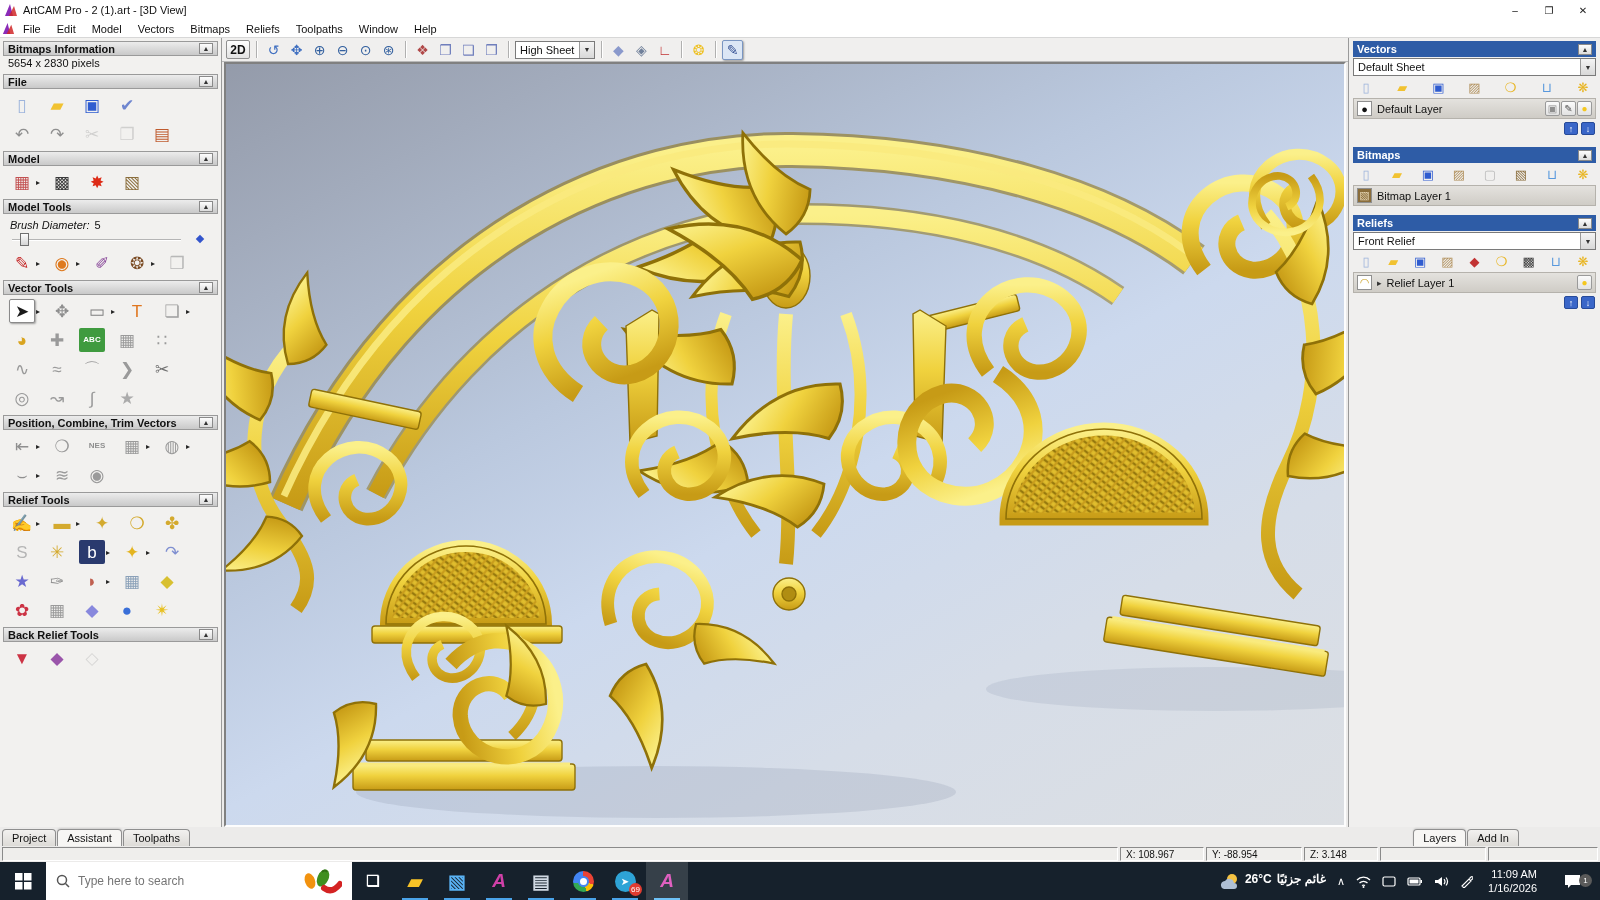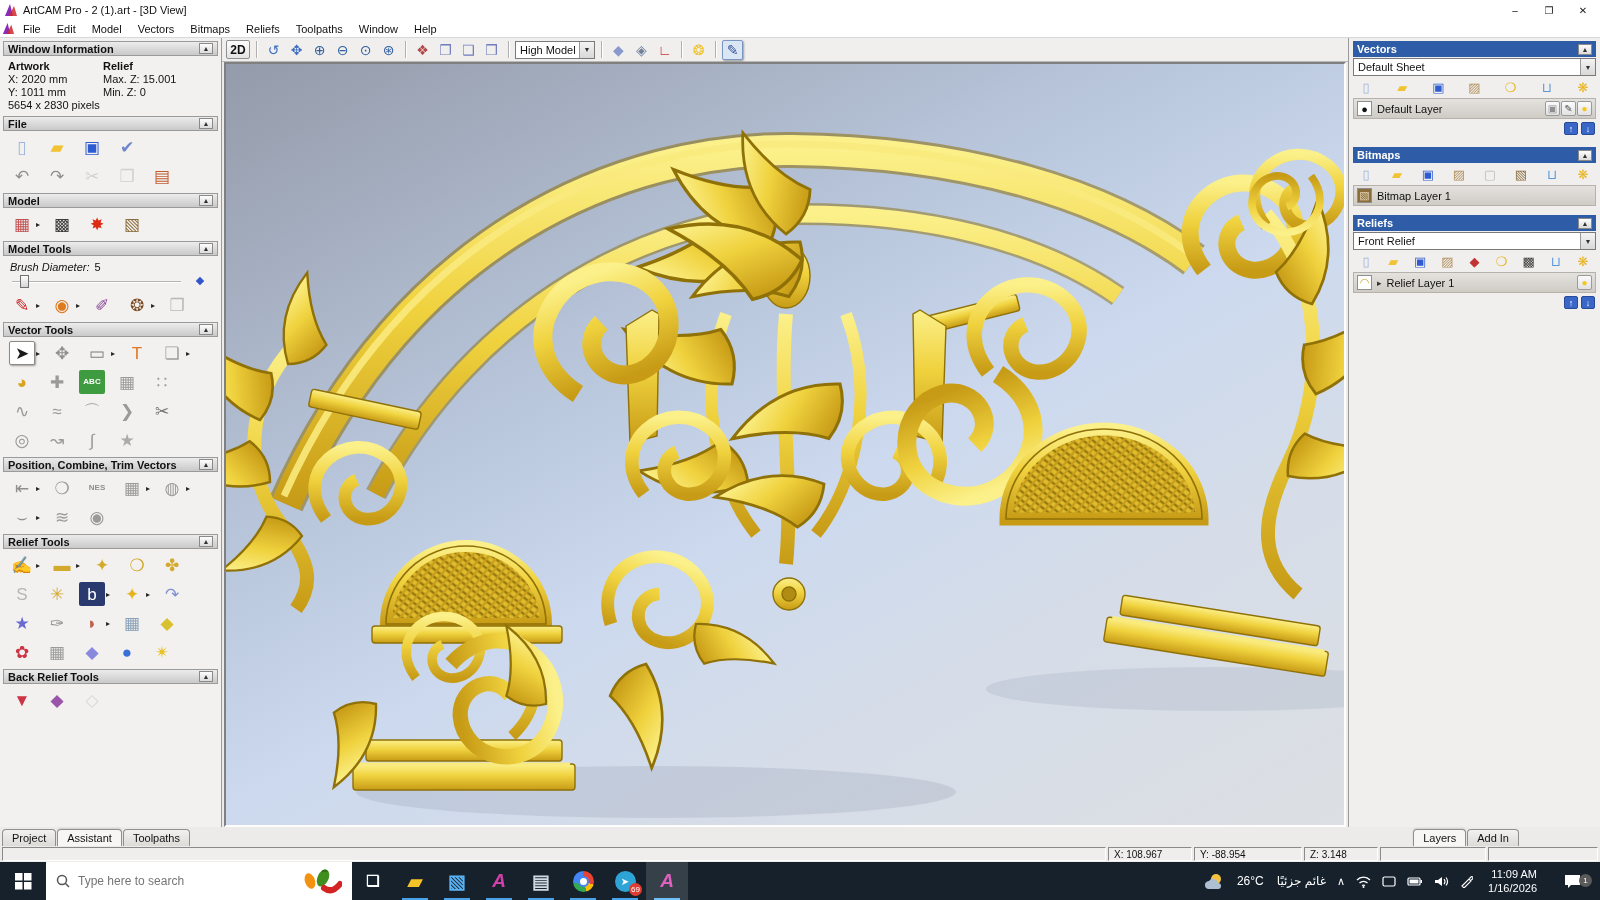--- a/index.html
+++ b/index.html
@@ -100,21 +100,21 @@
   .tb-btn.active-app { background:rgba(255,255,255,.14); }
   .tb-appglyph { font-size:19px; font-weight:bold; }
   .badge { position:absolute; right:4px; bottom:4px; background:#e03c31; color:#fff; border-radius:50%;
     font-size:8px; min-width:13px; height:13px; line-height:13px; text-align:center; }
   .chrome-ball { width:21px; height:21px; border-radius:50%;
     background:conic-gradient(#ea4335 0 30%, #fbbc05 30% 45%, #34a853 45% 72%, #4285f4 72% 100%); position:relative; }
   .chrome-ball::after { content:""; position:absolute; inset:5px; background:#fff; border-radius:50%; border:2px solid #4285f4; }
   .tg-ball { width:21px; height:21px; border-radius:50%; background:#2ea3d6; color:#fff; font-size:10px;
     display:flex; align-items:center; justify-content:center; }
   .tb-tray { margin-left:auto; display:flex; align-items:center; gap:11px; padding:0 8px; }
-  .tray-item { display:flex; align-items:center; gap:13px; font-size:12px; }
+  .tray-item { display:flex; align-items:flex-start; gap:5px; font-size:12px;font-weight:bold; }
   .tb-clock { text-align:right; font-size:11px; line-height:1.3; padding:0 4px; }
   .tb-notif { width:40px; display:flex; align-items:center; justify-content:center; position:relative; }
   .weather-txt { font-size:12px; }
 </style>
 </head>
 <body>
 
 <div class="titlebar">
   <svg width="14" height="14" viewBox="0 0 14 14">
     <path d="M1 13 L6 1 L9 13 Z" fill="#8a2bb8"></path>
@@ -141,30 +141,22 @@
   <span class="menu-item">Reliefs</span>
   <span class="menu-item">Toolpaths</span>
   <span class="menu-item">Window</span>
   <span class="menu-item">Help</span>
 </div>
 
 <div class="main">
 
   <div class="left-panel">
     <div class="section-header">
-      <span>Window Information</span>
-      <span class="collapse">▲</span>
-    </div>
-    <div class="pi-grid">
-      <span class="b">Artwork</span>
-      <span class="b">Relief</span>
-      <span>X: 2020 mm</span>
-      <span>Max. Z: 15.001</span>
-      <span>Y: 1011 mm</span>
-      <span>Min. Z: 0</span>
+      <span>Bitmaps Information</span>
+      <span class="collapse">▲</span>
     </div>
     <div class="pi-span">5654 x 2830 pixels</div>
 
     <div class="section-header">
       <span>File</span>
       <span class="collapse">▲</span>
     </div>
     <div class="icon-row">
         <span class="ticon" style="color: rgb(157, 180, 220);">▯</span>
         <span class="ticon" style="color: rgb(241, 194, 49);">▰</span>
@@ -334,21 +326,21 @@
         </div>
       <div class="tsep"></div>
       <div style="display:flex;gap:2px">
           <span class="ticon" style="color: rgb(176, 72, 72);">❖</span>
           <span class="ticon" style="color: rgb(111, 126, 188);">❐</span>
           <span class="ticon" style="color: rgb(111, 126, 188);">❑</span>
           <span class="ticon" style="color: rgb(111, 126, 188);">❒</span>
         </div>
       <div class="tsep"></div>
       <div class="detail-select">
-        <span>High Model</span>
+        <span>High Sheet</span>
         <span class="dd-arrow">▼</span>
       </div>
       <div class="tsep"></div>
       <div style="display:flex;gap:2px">
           <span class="ticon" style="color: rgb(138, 153, 204);">◆</span>
           <span class="ticon" style="color: rgb(112, 128, 154);">◈</span>
           <span class="ticon" style="color: rgb(192, 51, 51);">∟</span>
         </div>
       <div class="tsep"></div>
       <div style="display:flex">
@@ -572,21 +564,21 @@
   <span class="bt-spacer"></span>
   <span class="right-tabs">
     <span class="tab active">Layers</span>
     <span class="tab">Add In</span>
   </span>
 </div>
 
 <div class="status-row">
   <div class="status-cell sc-flex"></div>
   <div class="status-cell" style="width:84px">X: 108.967</div>
-  <div class="status-cell" style="width:108px">Y: -88.954</div>
+  <div class="status-cell" style="width:96px">Y: -88.954</div>
   <div class="status-cell" style="width:74px">Z: 3.148</div>
   <div class="status-cell" style="width:106px"></div>
   <div class="status-cell" style="width:110px"></div>
 </div>
 
 <div class="taskbar">
   <div class="tb-start">
     <svg width="17" height="17" viewBox="0 0 17 17">
       <rect x="0" y="0" width="7.5" height="7.5" fill="#fff"></rect>
         <rect x="9" y="0" width="7.5" height="7.5" fill="#fff"></rect>

